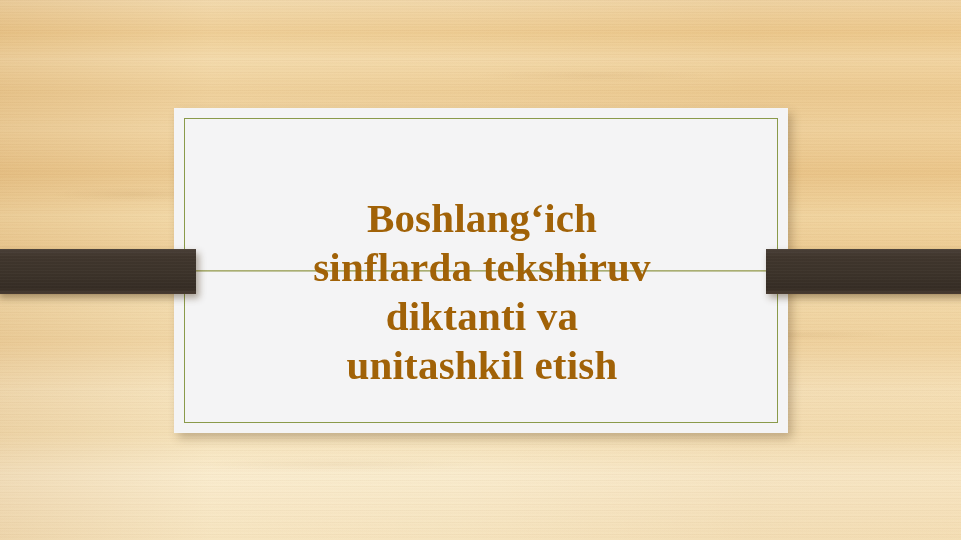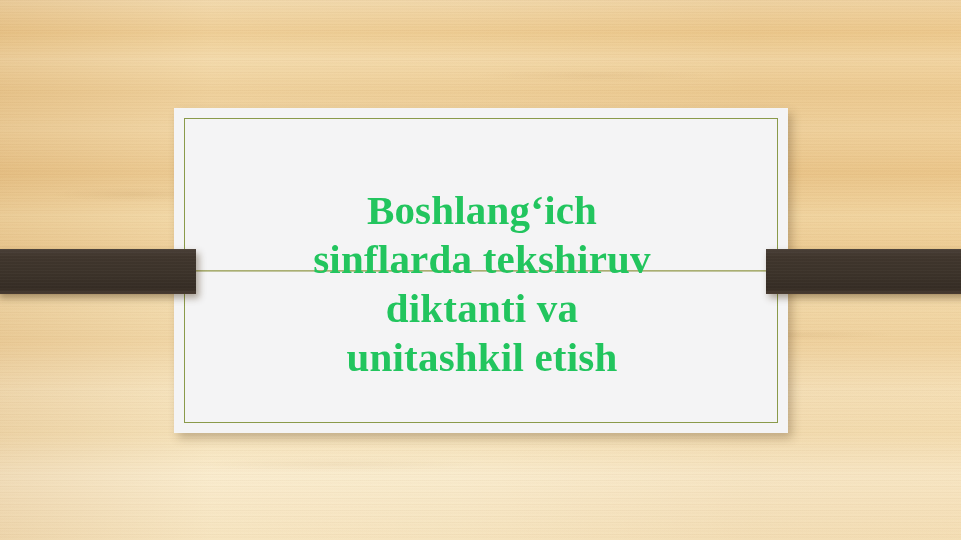--- a/index.html
+++ b/index.html
@@ -146,26 +146,26 @@
   
   .title-block {
     position: absolute;
     left: 212px;
     top: 186px;
     width: 540px;
     text-align: center;
     z-index: 5;
   }
   .title-text {
-    margin: 0;
+    margin: 8px;
     font-family: "Liberation Serif", "DejaVu Serif", serif;
     font-weight: bold;
     font-size: 41px;
     line-height: 49px;
-    color: #22c55e;
+    color: #a16207;
     letter-spacing: 0.2px;
     white-space: pre-line;
   }
 </style>
 </head>
 <body>
 
 <div class="stage">
 
   <div class="wood-bg"></div>

